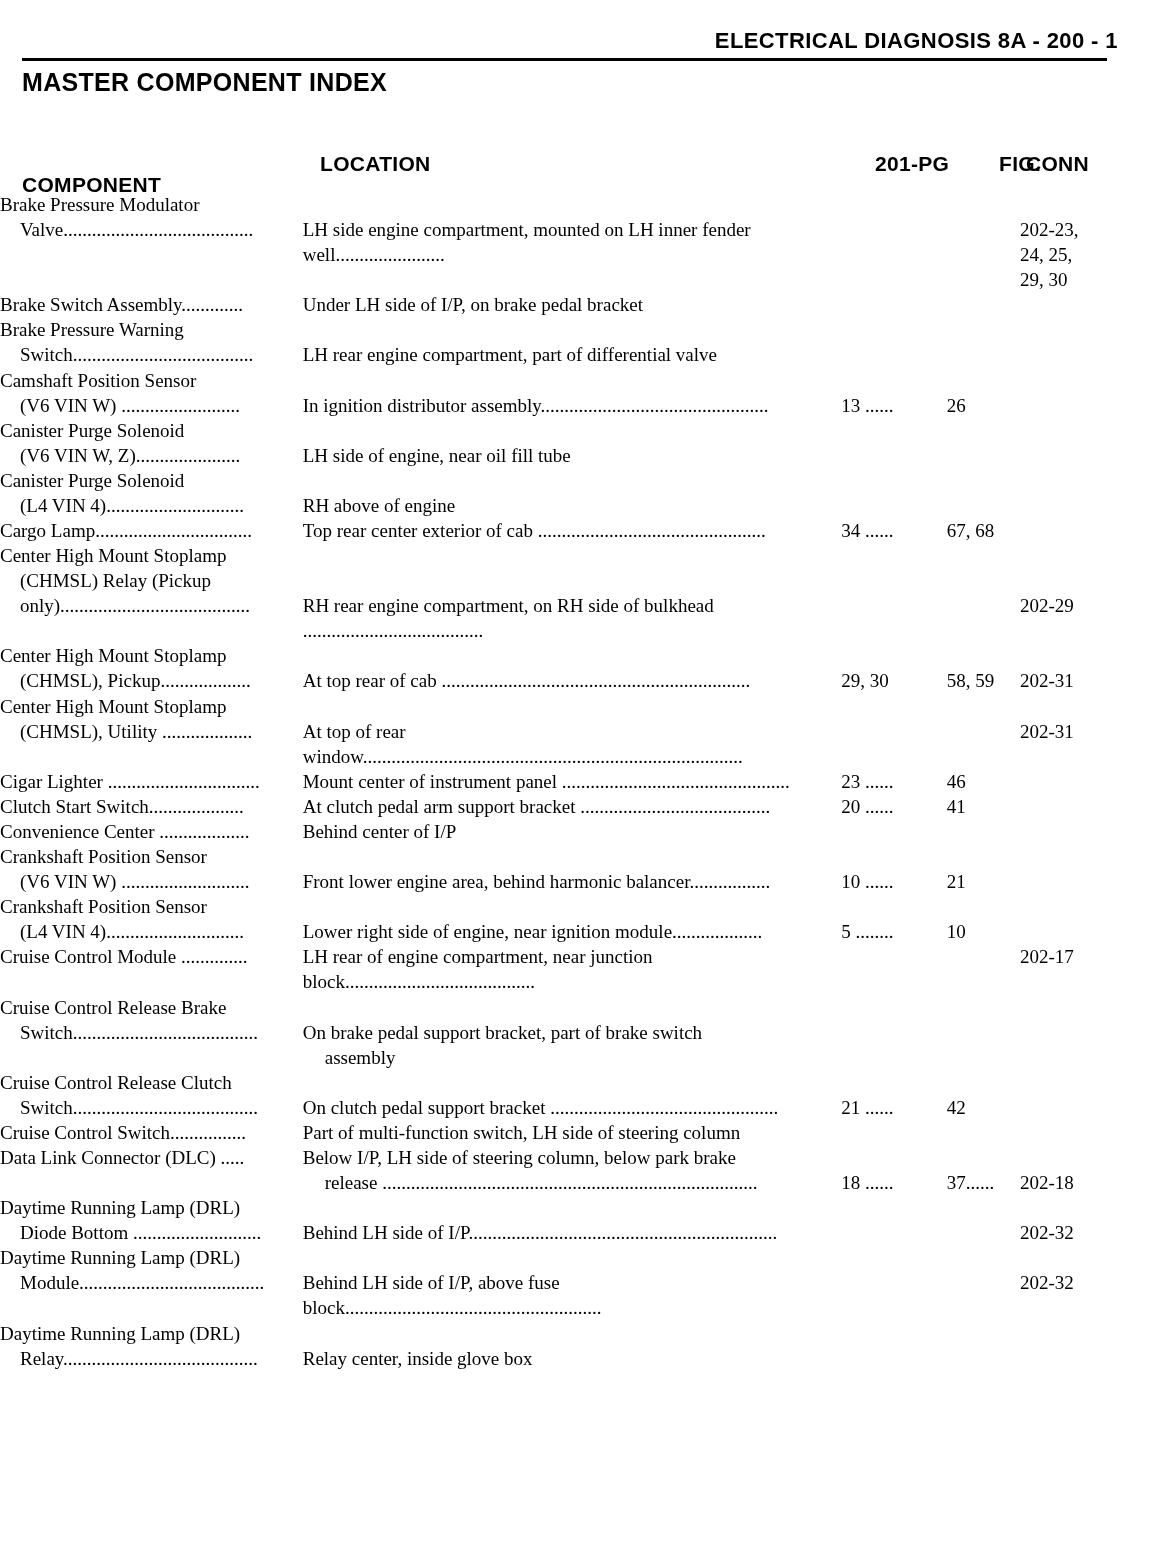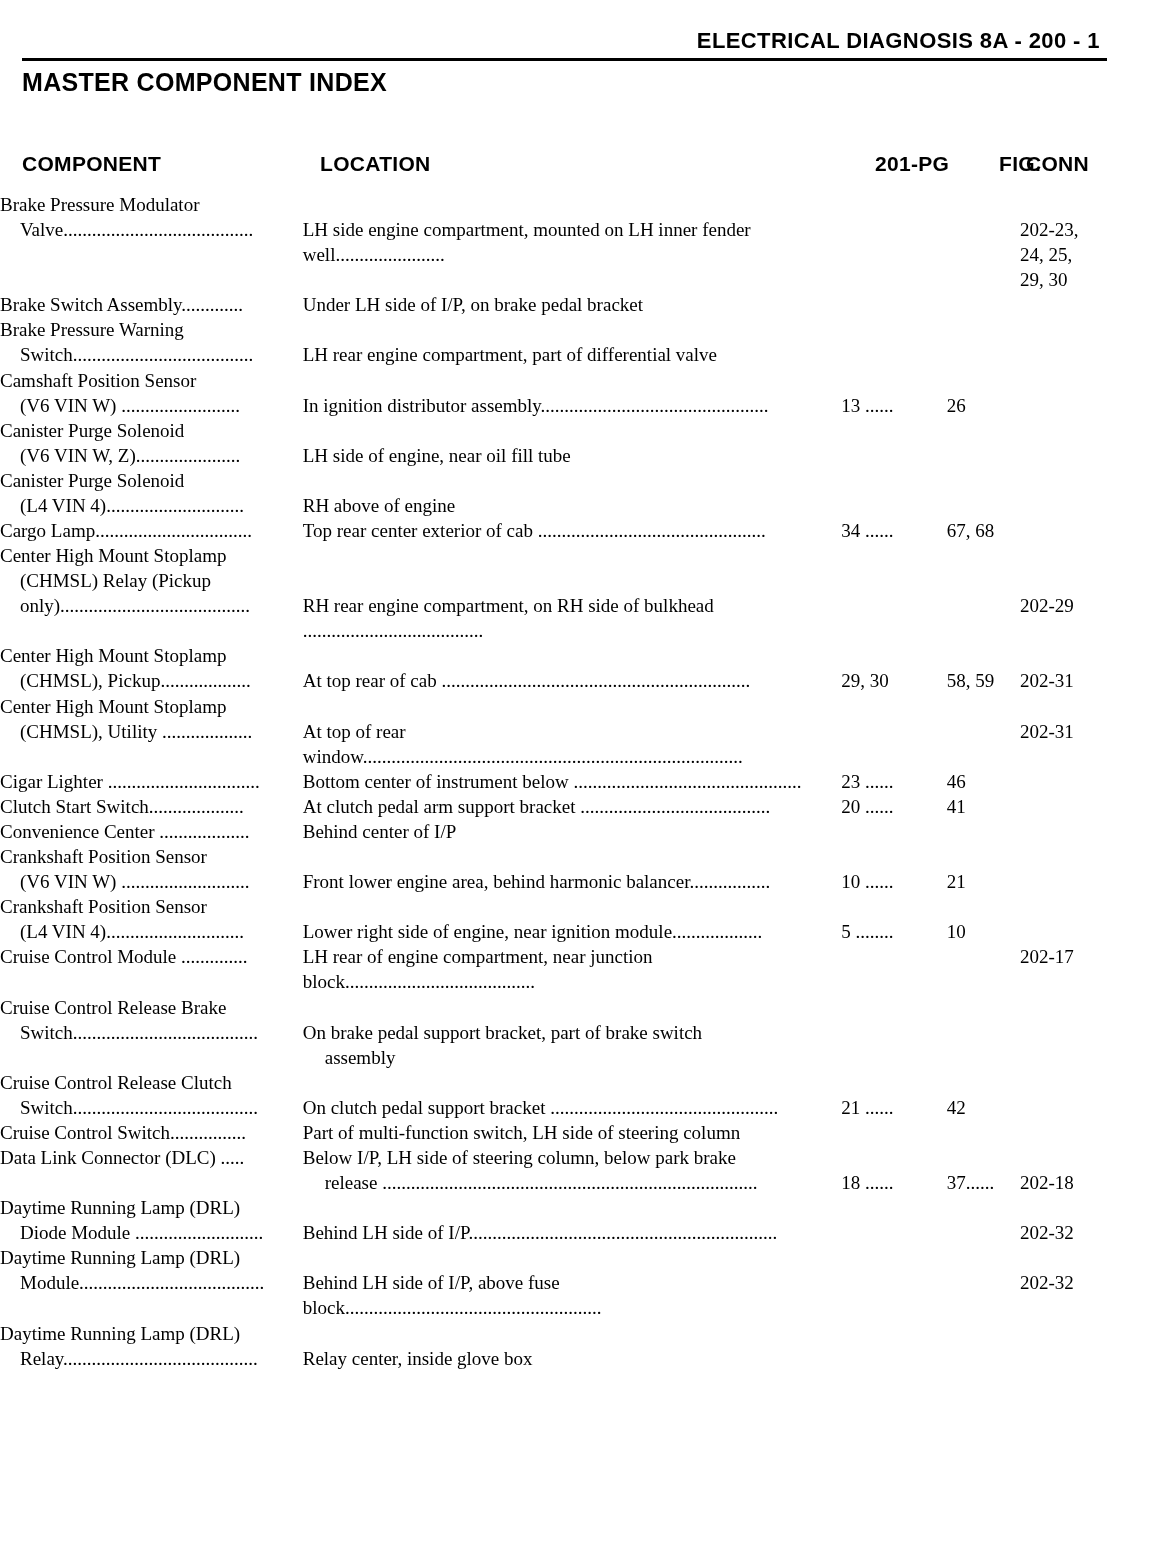--- a/index.html
+++ b/index.html
@@ -27,20 +27,21 @@
   .header-line {
     position: absolute;
     top: 28px;
     left: 0;
     width: 1100px;
     text-align: right;
     font-family: "Liberation Sans", sans-serif;
     font-weight: bold;
     font-size: 22px;
     letter-spacing: 0.4px;
+    padding-left: 18px;
   }
   .header-rule {
     position: absolute;
     top: 58px;
     left: 22px;
     width: 1085px;
     height: 3px;
     background: #000;
   }
   .doc-title {
@@ -55,21 +56,21 @@
 
   
   .col-head {
     position: absolute;
     font-family: "Liberation Sans", sans-serif;
     font-weight: bold;
     font-size: 21px;
     letter-spacing: 0.3px;
     top: 152px;
   }
-  .ch-component { left: 22px; }
+  .ch-component { left: 22px; margin-top: 21px; }
   .ch-location  { left: 320px; text-align: right; }
   .ch-pg        { left: 875px; }
   .ch-fig       { left: 955px; margin-left: 44px; }
   .ch-conn      { left: 1026px; }
 
   
   .index-table {
     position: absolute;
     top: 192px;
     left: 0;
@@ -352,21 +353,21 @@
           <td class="c-conn">
             <span class="spacer-line">&nbsp;</span>
             <span class="conn-line">202-31</span>
           </td>
         </tr>
         <tr>
           <td class="c-component">
             <span class="comp-line">Cigar Lighter ................................</span>
           </td>
           <td class="c-location">
-            <span class="loc-line">Bottom center of instrument below ................................................</span>
+            <span class="loc-line">Mount center of instrument panel ................................................</span>
           </td>
           <td class="c-pg">
             <span class="conn-line">23 ......</span>
           </td>
           <td class="c-fig">
             <span class="conn-line">46</span>
           </td>
           <td class="c-conn"></td>
         </tr>
         <tr>
@@ -536,21 +537,21 @@
             <span class="conn-line">37......</span>
           </td>
           <td class="c-conn">
             <span class="spacer-line">&nbsp;</span>
             <span class="conn-line">202-18</span>
           </td>
         </tr>
         <tr>
           <td class="c-component">
             <span class="comp-line">Daytime Running Lamp (DRL)</span>
-            <span class="comp-line indent">Diode Module ...........................</span>
+            <span class="comp-line indent">Diode Bottom ...........................</span>
           </td>
           <td class="c-location">
             <span class="spacer-line">&nbsp;</span>
             <span class="loc-line">Behind LH side of I/P.................................................................</span>
           </td>
           <td class="c-pg">
             <span class="spacer-line">&nbsp;</span>
             <span class="conn-line"></span>
           </td>
           <td class="c-fig">

